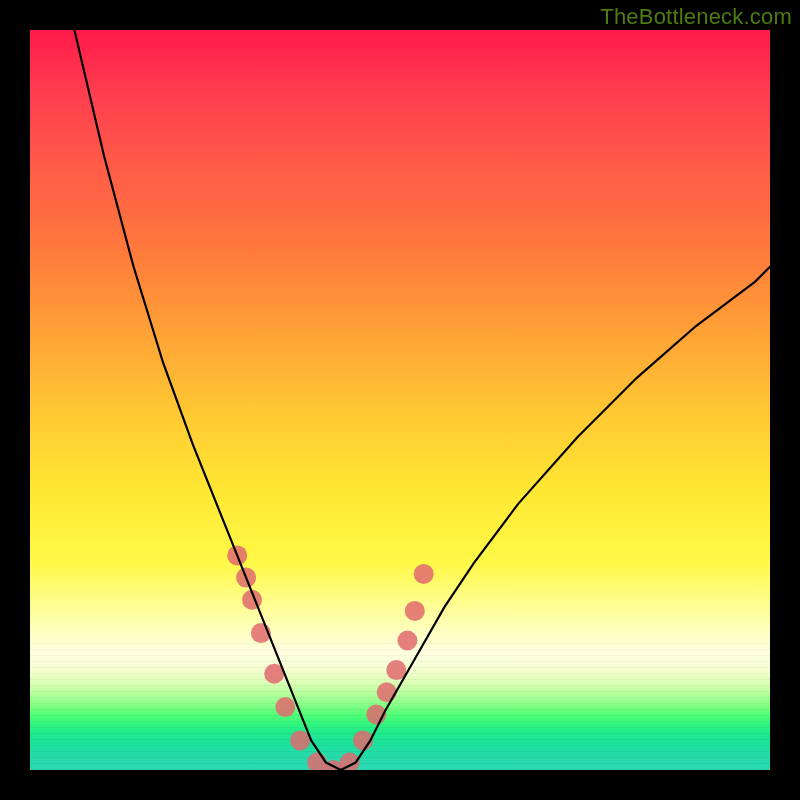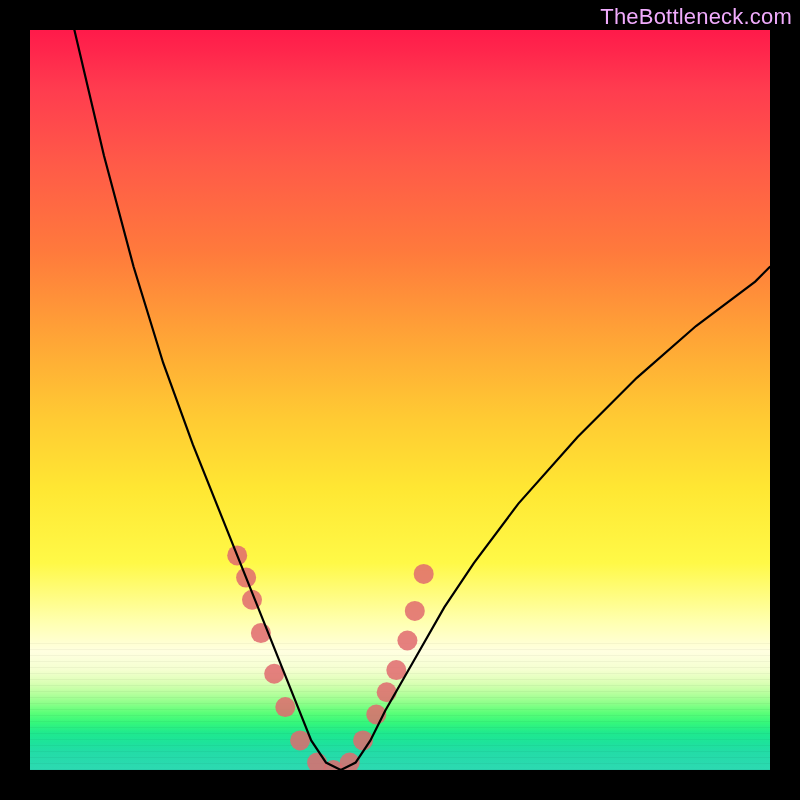--- a/index.html
+++ b/index.html
@@ -63,21 +63,21 @@
   .bands div {
     position: absolute;
     left: 0; right: 0;
     height: 1px;
     background: rgba(0,0,0,0.04);
   }
   .watermark {
     position: absolute;
     top: 4px;
     right: 8px;
-    color: #f0abfc;
+    color: #4d7c0f;
     font-size: 22px;
     font-weight: 500;
     letter-spacing: 0.2px;
     user-select: none;
     margin-left: 16px;
   }
   svg.curve {
     position: absolute;
     inset: 0;
     width: 740px;

